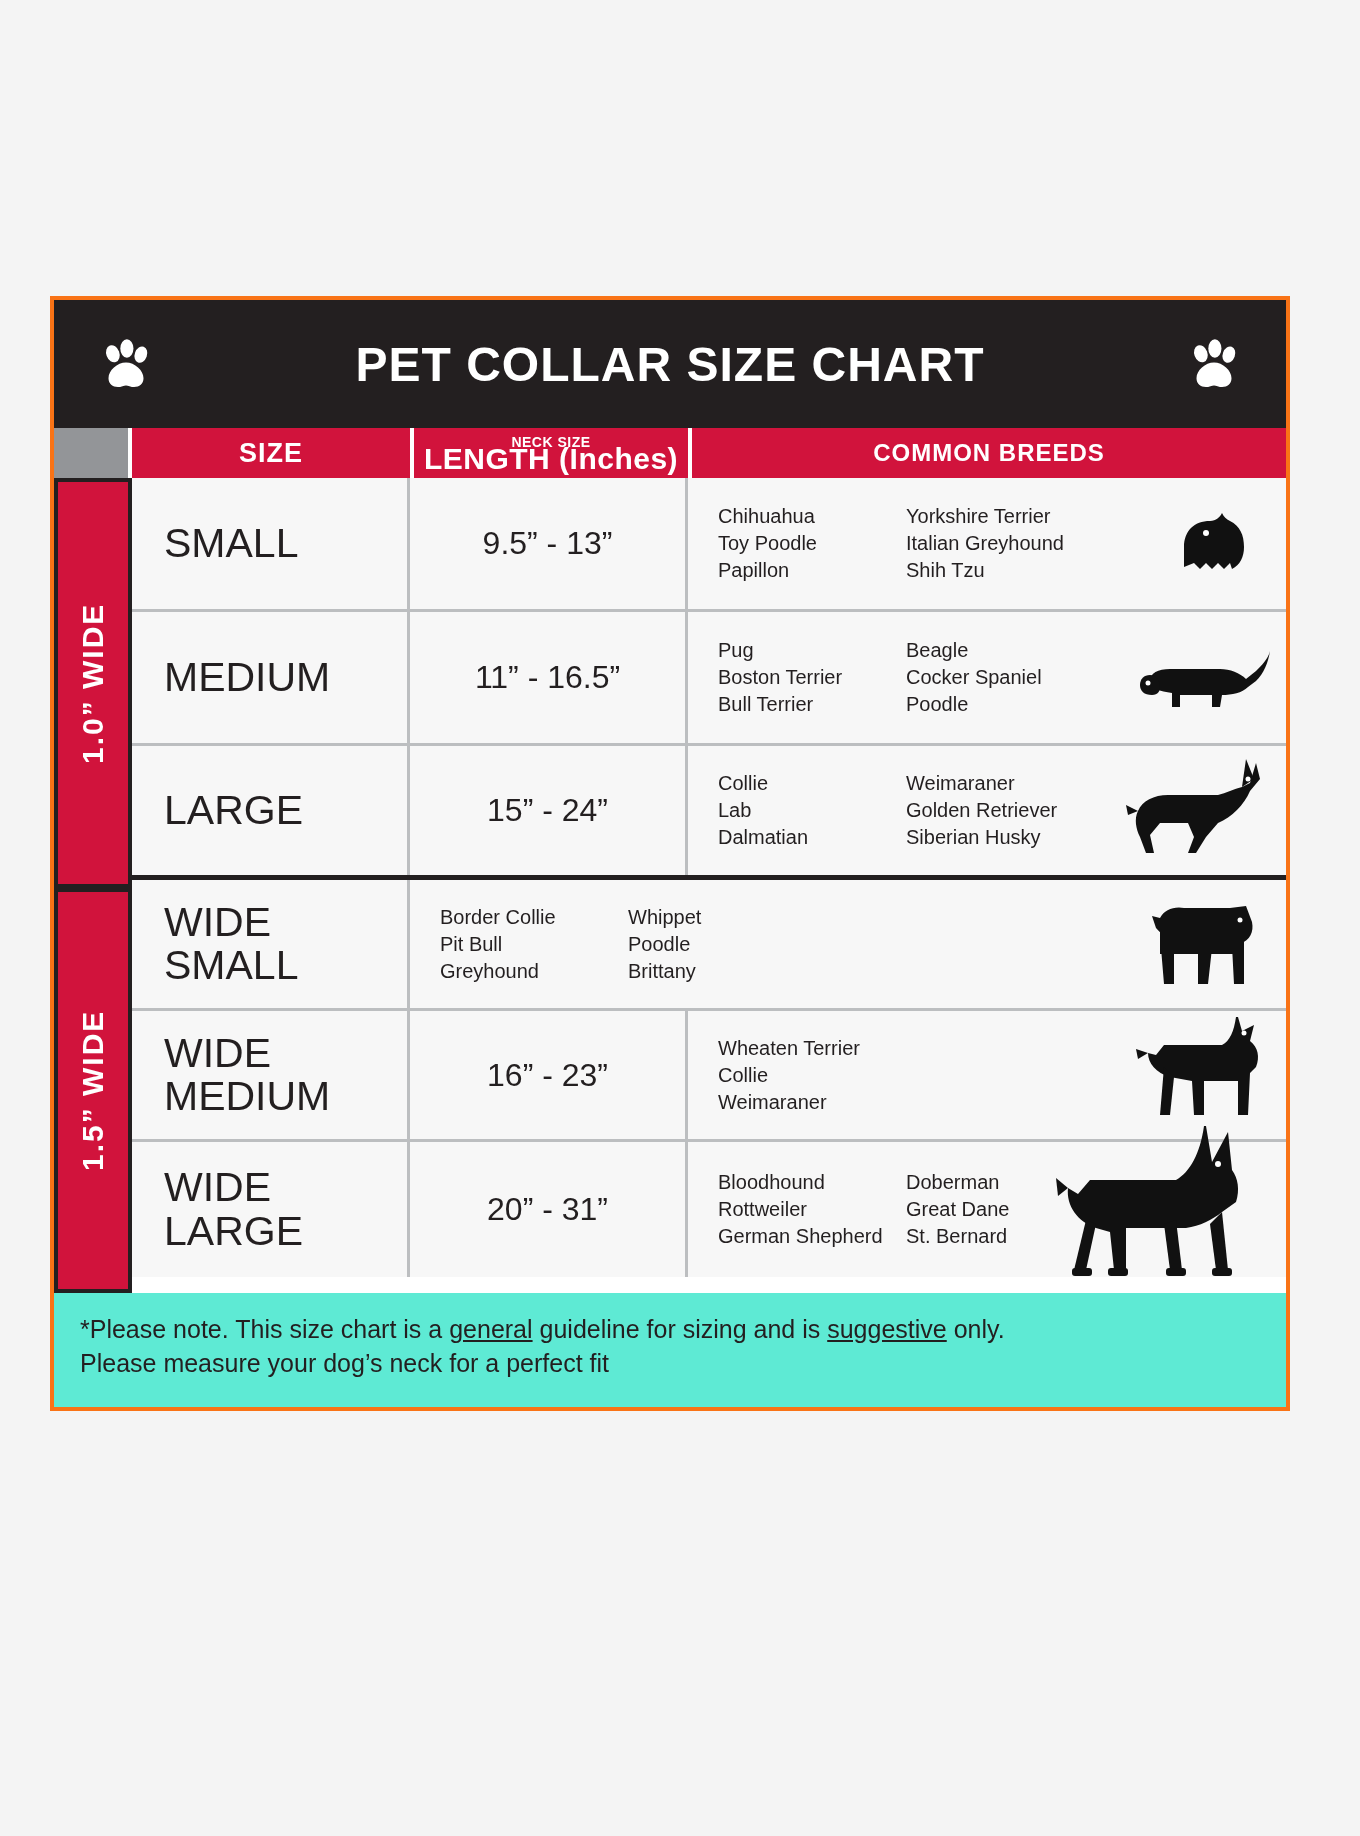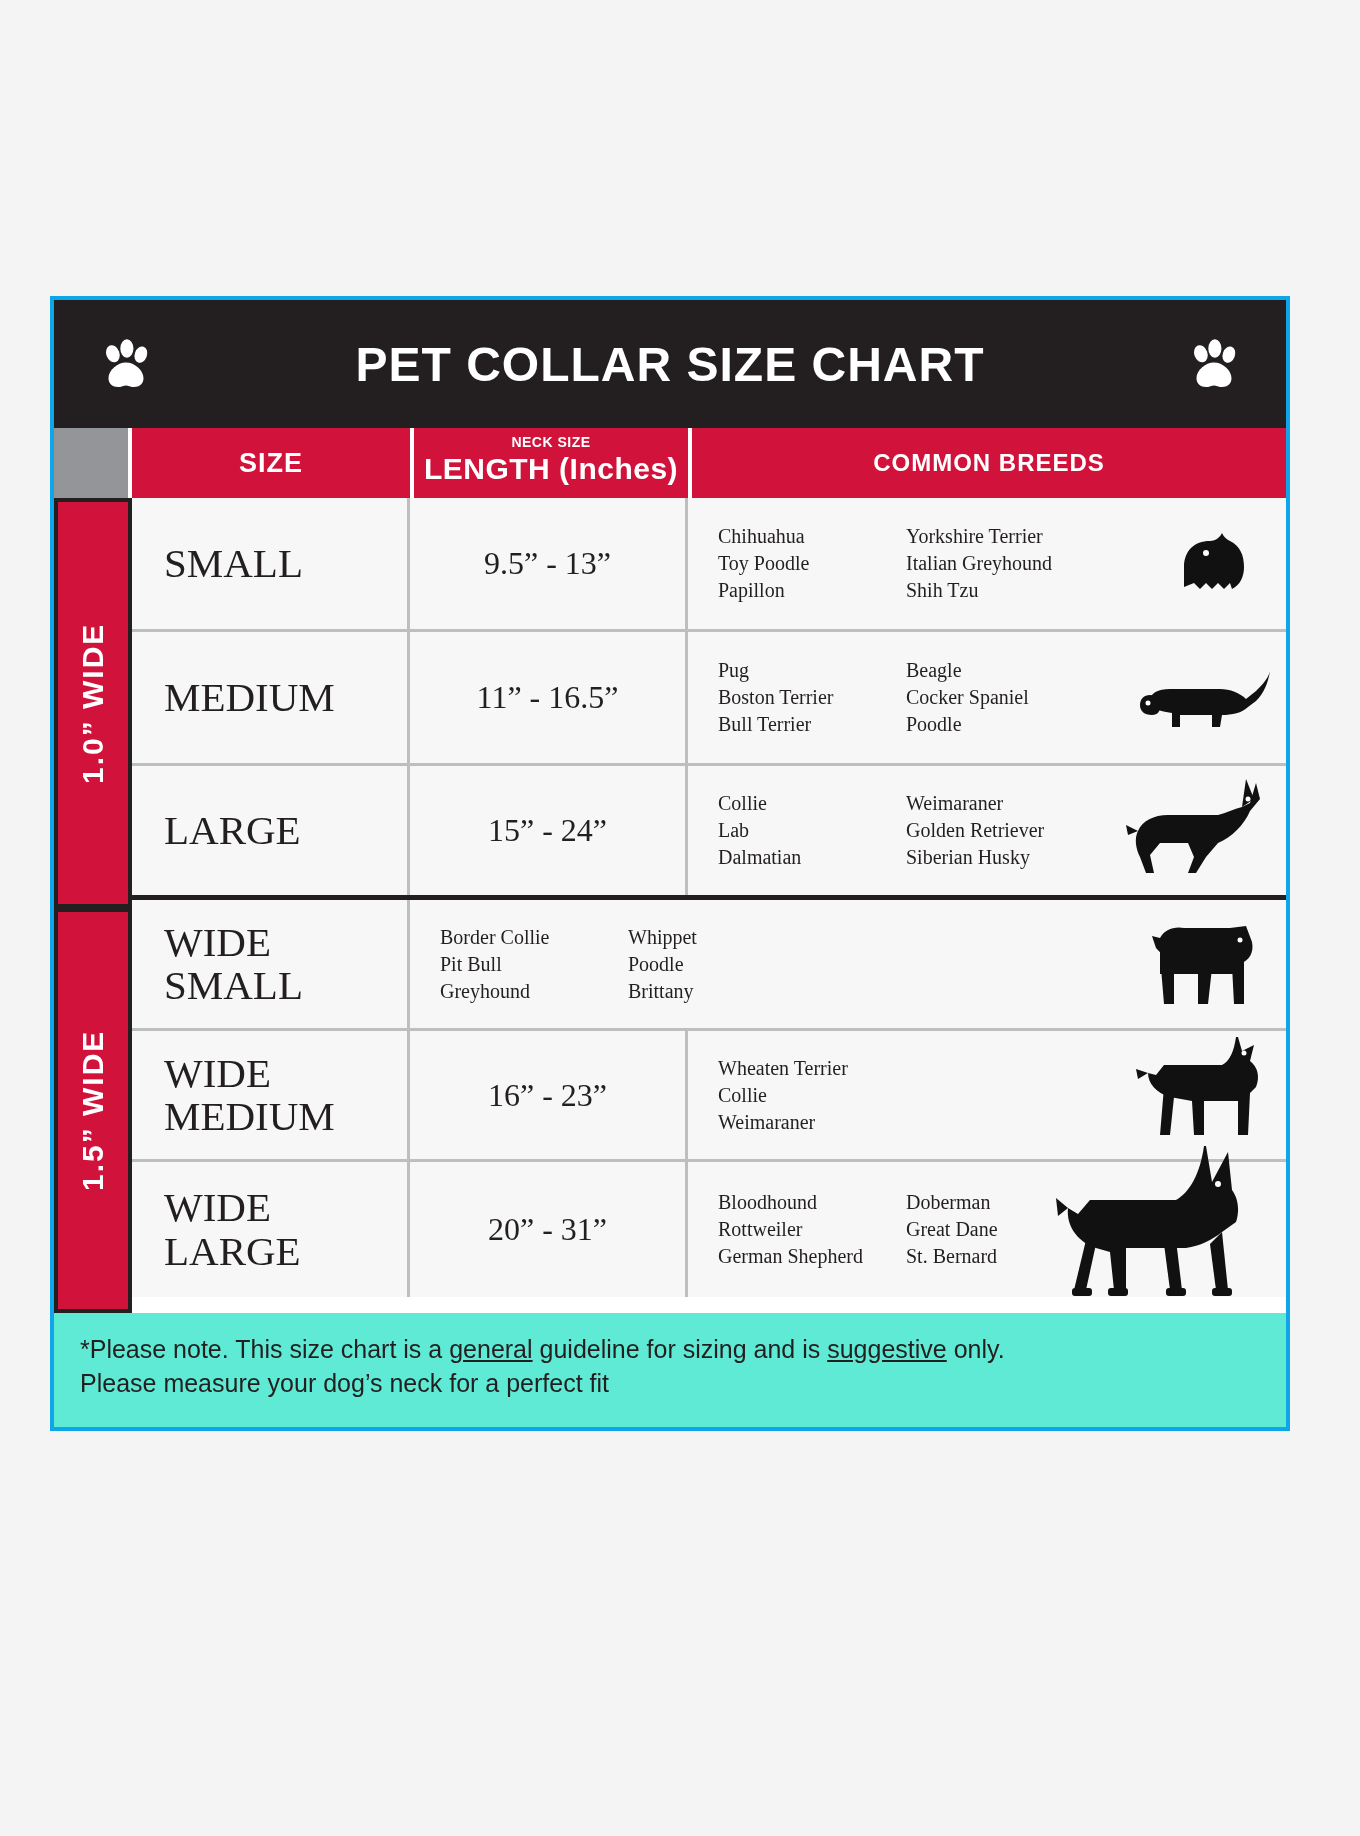--- a/index.html
+++ b/index.html
@@ -17,21 +17,21 @@
     background: #f4f4f4;
     overflow: hidden;
   }
   .chart {
     position: absolute;
     left: 50px;
     top: 296px;
     width: 1240px;
     background: #ffffff;
     box-sizing: border-box;
-    border: 4px solid #0ea5e9;
+    border: 4px solid #f97316;
   }
 
   
   .titlebar {
     position: relative;
     background: #231f20;
     height: 128px;
     display: flex;
     align-items: center;
     justify-content: center;
@@ -48,21 +48,21 @@
     top: 38px;
     width: 56px;
     height: 56px;
   }
   .paw.left { left: 44px; }
   .paw.right { right: 44px; }
 
   
   .headrow {
     display: flex;
-    height: 70px;
+    height: 50px;
   }
   .head-corner {
     width: 78px;
     background: #939598;
     border-right: 4px solid #ffffff;
     box-sizing: border-box;
   }
   .head-cell {
     background: #d1133c;
     color: #ffffff;
@@ -116,21 +116,20 @@
   .side-spacer { height: 8px; }
   .side-group.g2 { height: 397px; margin-bottom: 4px;}
 
   .rows { flex: 1; display: flex; flex-direction: column; }
   .row {
     display: flex;
     box-sizing: border-box;
     border-bottom: 3px solid #bcbec0;
     background: #f7f7f7;
     position: relative;
-    font-family: Liberation Serif, serif;
   }
   .row.groupend { border-bottom: 5px solid #231f20; }
   .row.last { border-bottom: none; }
 
   .cell-size {
     width: 278px;
     border-right: 3px solid #bcbec0;
     box-sizing: border-box;
     display: flex;
     align-items: center;

